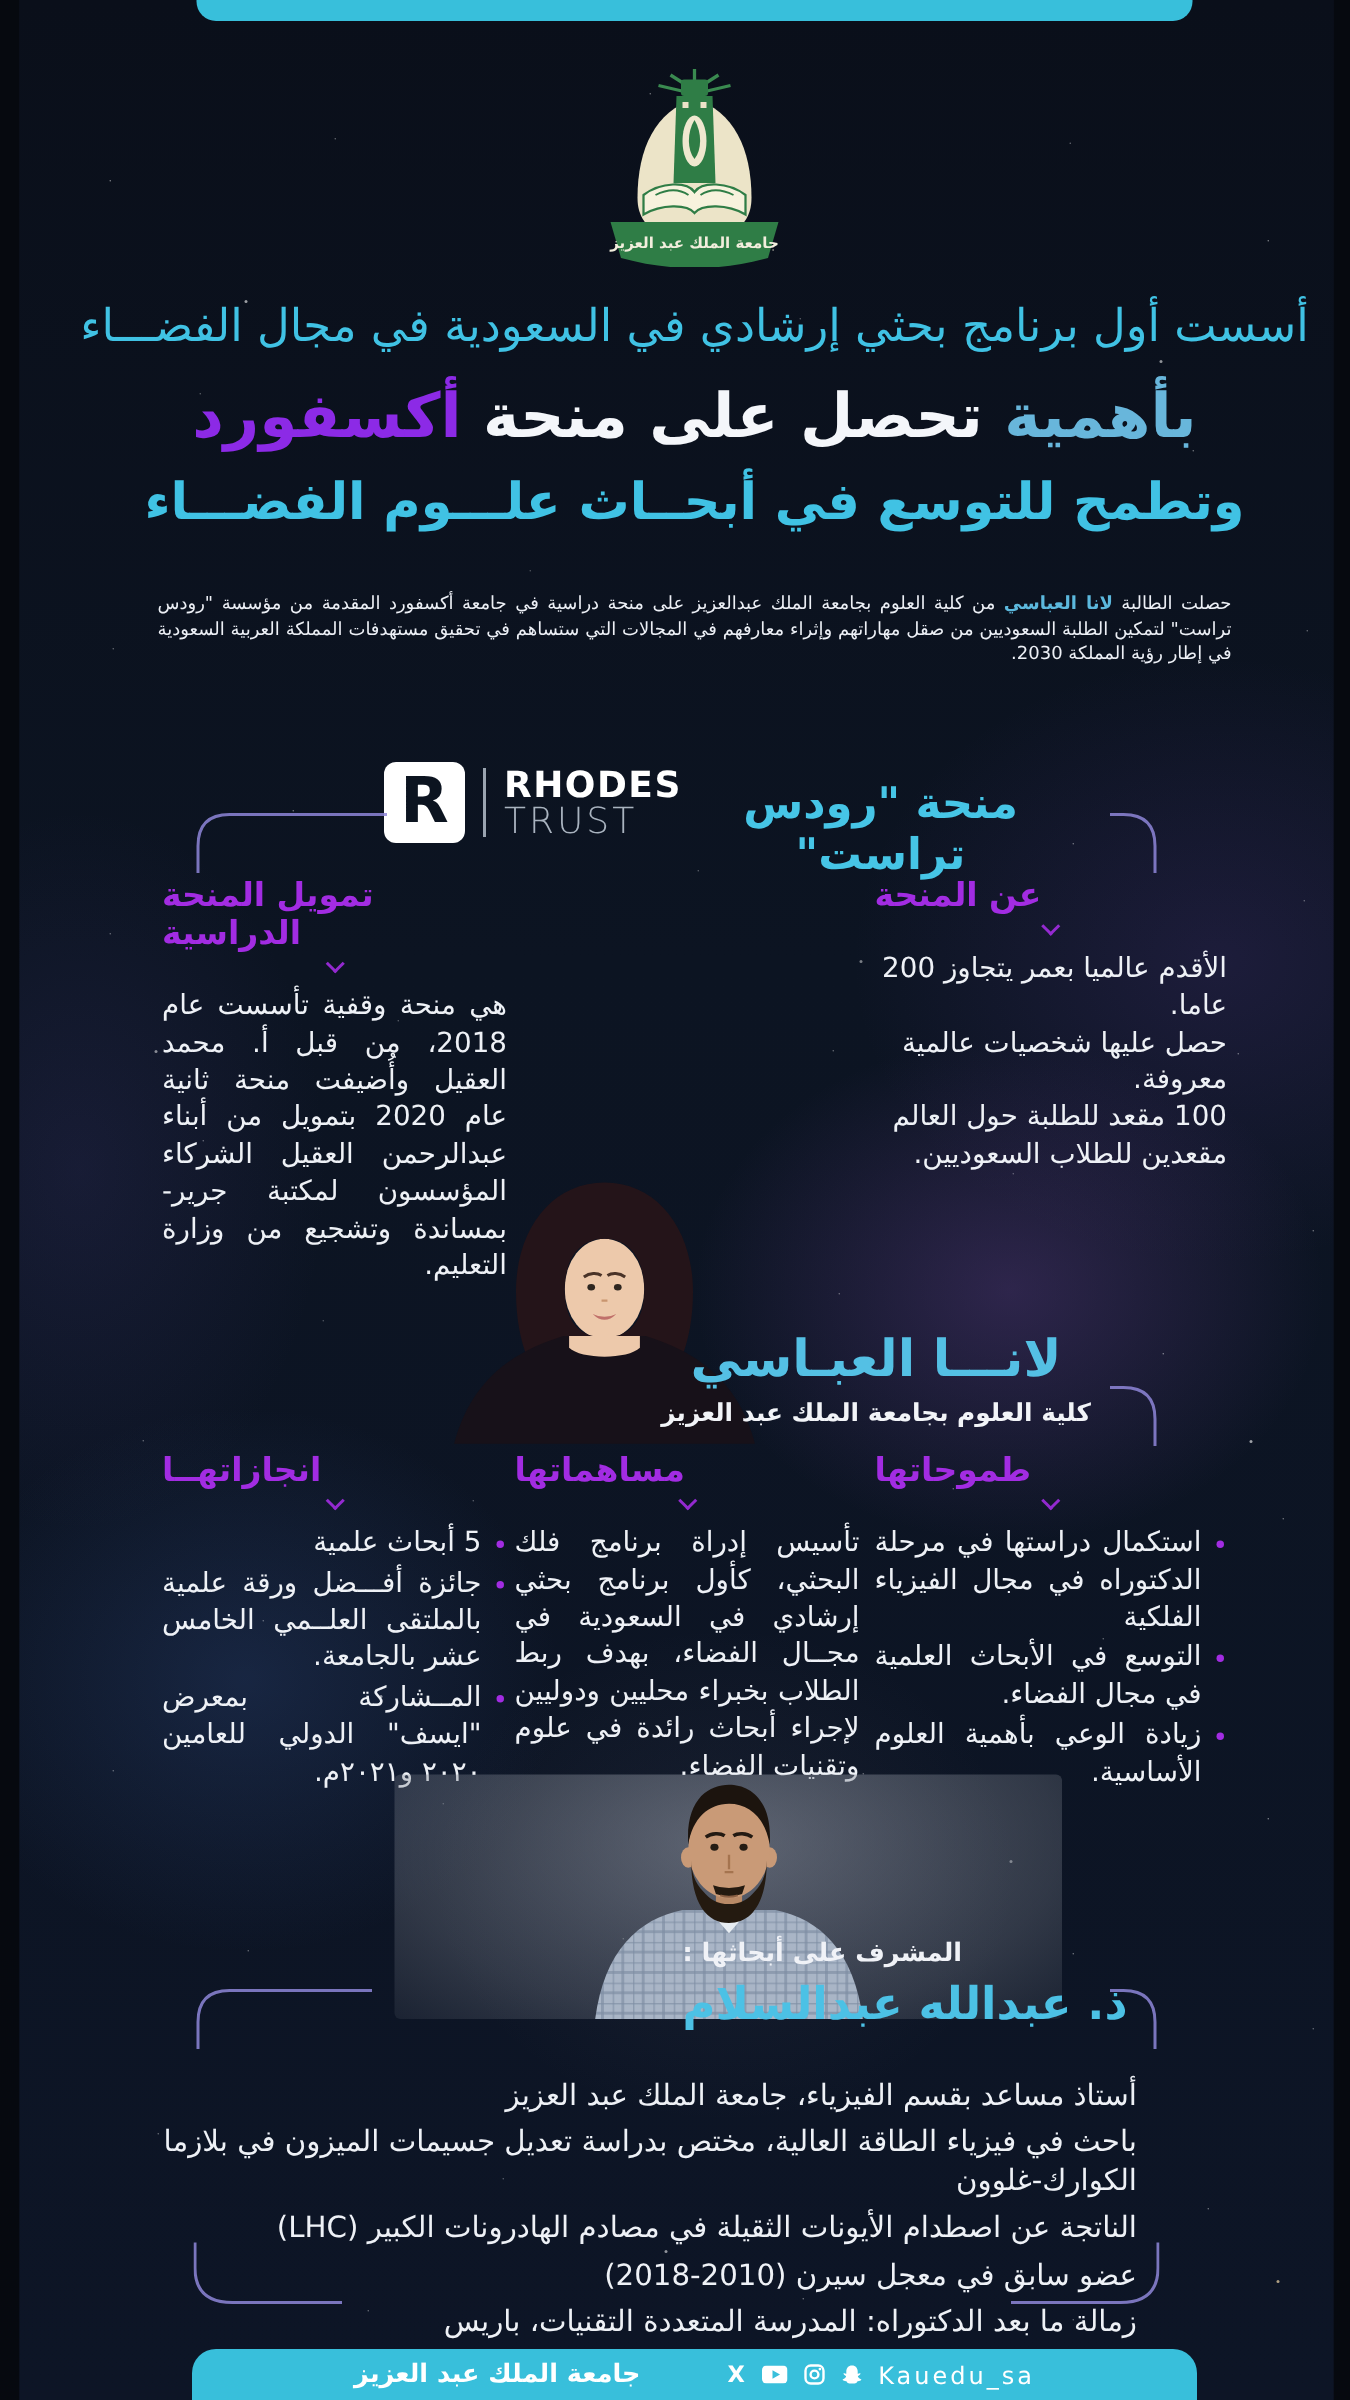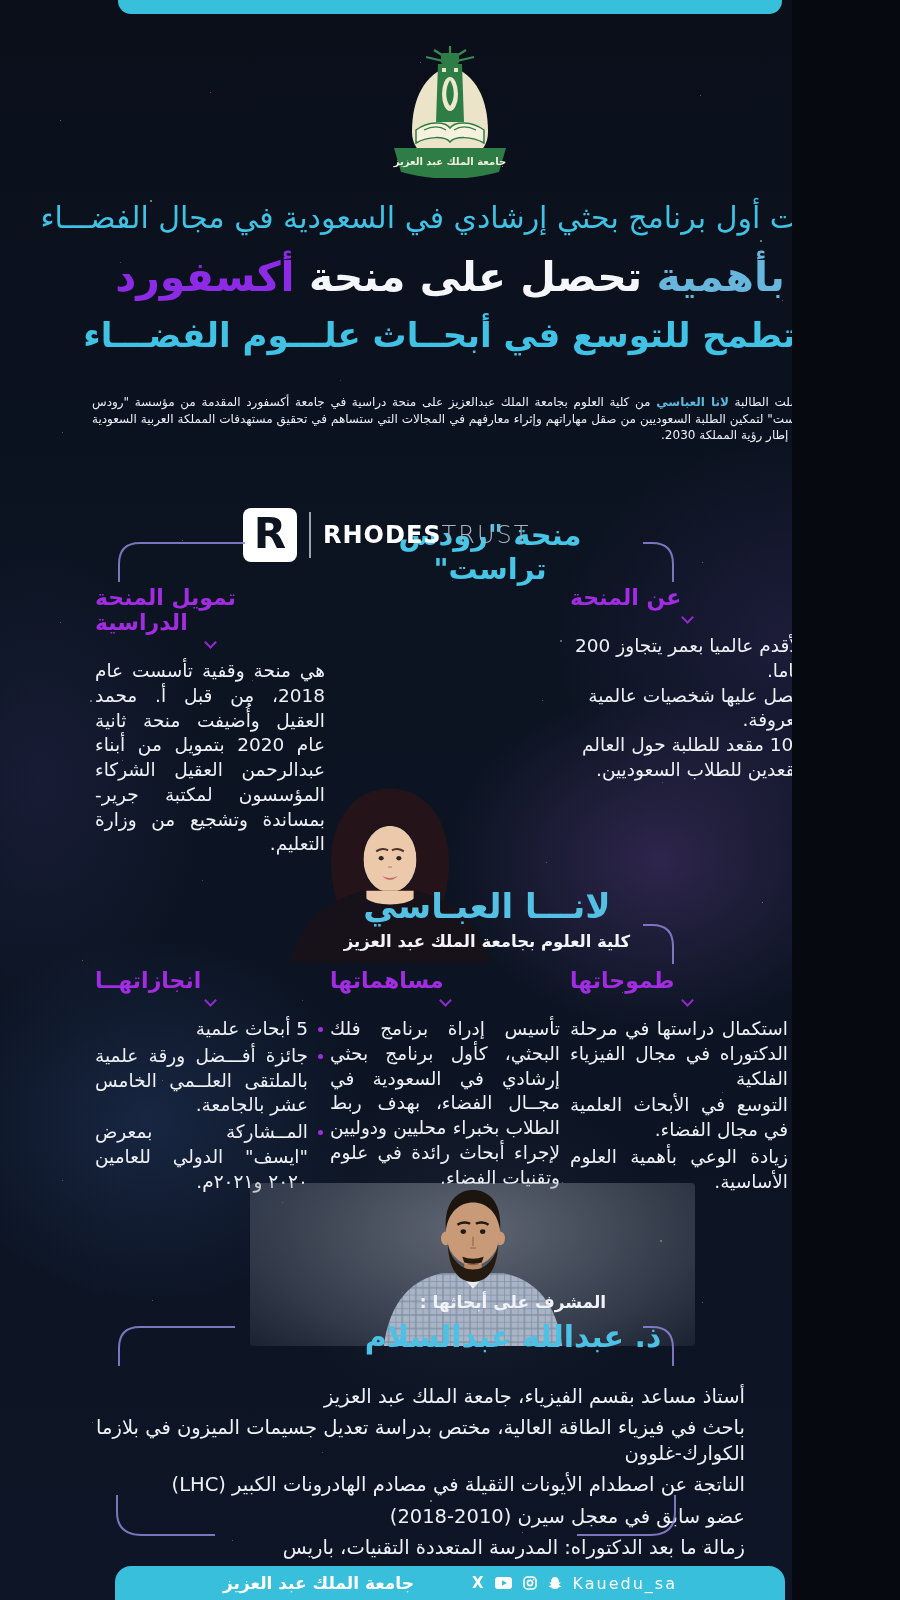--- a/index.html
+++ b/index.html
@@ -1,24 +1,25 @@
 <!DOCTYPE html>
 <html><head>
 <meta charset="utf-8">
 <style>
   html,body{margin:0;padding:0;background:#06090f;}
   *{box-sizing:border-box;font-family:"DejaVu Sans",sans-serif;}
-  .canvas{position:relative;width:792px;height:1600px;overflow:hidden;background:#0c1320;
+  .canvas{position:relative;width:876px;height:1600px;overflow:hidden;background:#0c1320;
     background-image:
       radial-gradient(300px 240px at 660px 860px, rgba(124,77,170,0.30), transparent 70%),
       radial-gradient(340px 280px at 800px 640px, rgba(96,62,156,0.20), transparent 72%),
       radial-gradient(300px 260px at 150px 1120px, rgba(64,100,172,0.22), transparent 70%),
       radial-gradient(220px 320px at 40px 780px, rgba(84,70,150,0.16), transparent 75%),
       radial-gradient(260px 220px at 470px 1250px, rgba(130,130,150,0.10), transparent 75%),
       linear-gradient(180deg,#0a0f1a 0%, #0c1422 40%, #0d1526 100%);
+    margin-left: 13px;
   }
   
   .stars{position:absolute;left:0;top:0;width:1px;height:1px;background:transparent;border-radius:50%;
     box-shadow:60px 120px 0 0 rgba(255,255,255,.5),210px 92px 0 0 rgba(255,255,255,.4),
     420px 62px 0 0 rgba(255,255,255,.45),700px 95px 0 0 rgba(255,255,255,.4),
     832px 160px 0 0 rgba(255,255,255,.5),120px 262px 0 0 rgba(255,255,255,.35),
     520px 212px 0 0 rgba(255,255,255,.35),782px 300px 0 0 rgba(255,255,255,.45),
     858px 420px 0 0 rgba(255,255,255,.4),62px 432px 0 0 rgba(255,255,255,.4),
     340px 380px 0 0 rgba(255,255,255,.3),640px 422px 0 0 rgba(255,255,255,.35),
     182px 540px 0 0 rgba(255,255,255,.45),60px 622px 0 0 rgba(255,255,255,.4),
@@ -61,21 +62,21 @@
     color:#edf0f6;font-size:12px;line-height:1.38;}
   .intro .hl{color:#5cb8dd;font-weight:bold;}
 
   
   .rh-title{position:absolute;right:152px;top:518px;width:300px;text-align:center;direction:rtl;
     color:#46c5e6;font-size:29px;font-weight:bold;}
   .rh-logo{position:absolute;left:243px;top:508px;display:flex;align-items:center;gap:12px;direction:ltr;}
   .rh-sq{width:54px;height:54px;border-radius:8px;background:#ffffff;display:flex;align-items:center;justify-content:center;}
   .rh-sq span{font-size:42px;font-weight:bold;color:#0c1420;line-height:1;transform:translateY(-1px);}
   .rh-div{width:2px;height:46px;background:#9aa4b0;}
-  .rh-txt{display:flex;flex-direction:row;line-height:1.02;}
+  .rh-txt{display:flex;flex-direction:column;line-height:1.02;}
   .rh-name{color:#ffffff;font-size:24px;font-weight:bold;letter-spacing:1px;}
   .rh-sub{color:#a9b3bf;font-size:24px;font-weight:300;letter-spacing:2px;}
 
   .bracket{position:absolute;}
   svg.brk path{fill:none;stroke:#8e86d8;stroke-width:2;opacity:.85;}
 
   
   .col{position:absolute;direction:rtl;}
   .col-h{color:#a22ce2;font-size:22px;font-weight:bold;text-align:left;}
   .chev{width:9px;height:9px;border-left:2px solid #a22ce2;border-bottom:2px solid #a22ce2;
@@ -90,21 +91,21 @@
   .lana-photo{position:absolute;left:272px;top:780px;width:236px;height:183px;}
   .lana-name{position:absolute;right:155px;top:886px;width:300px;text-align:center;direction:rtl;
     color:#54c0e4;font-size:34px;font-weight:bold;}
   .lana-sub{position:absolute;right:155px;top:932px;width:300px;text-align:center;direction:rtl;
     color:#f2f4f8;font-size:16.5px;font-weight:bold;}
 
   .sup-photo{position:absolute;left:250px;top:1183px;width:445px;height:163px;
     background:radial-gradient(90% 130% at 50% 28%, rgba(152,158,170,.55) 0%, rgba(120,126,138,.34) 55%, rgba(90,96,108,.10) 85%, transparent 100%);
     border-radius:4px;}
   .sup-photo svg{position:absolute;left:50%;bottom:0;transform:translateX(-50%);}
-  .sup-block{position:absolute;right:124px;top:1292px;width:310px;text-align:center;direction:rtl;}
+  .sup-block{position:absolute;right:124px;top:1292px;width:310px;text-align:left;direction:rtl;}
   .sup-label{color:#f0f2f7;font-size:17px;font-weight:bold;margin-bottom:7px;}
   .sup-name{color:#4cc1e5;font-size:30px;font-weight:bold;}
   .sup-bio{position:absolute;left:95px;top:1384px;width:650px;direction:rtl;text-align:right;
     color:#eef1f6;font-size:19.5px;line-height:1.34;}
   .sup-bio div{margin-bottom:5px;}
 
   .footer{position:absolute;left:115px;top:1566px;width:670px;height:34px;background:#38bfdb;
     border-top-left-radius:16px;border-top-right-radius:16px;display:flex;align-items:center;
     justify-content:center;gap:58px;direction:ltr;}
   .f-uni{color:#ffffff;font-size:17px;font-weight:bold;direction:rtl;}

